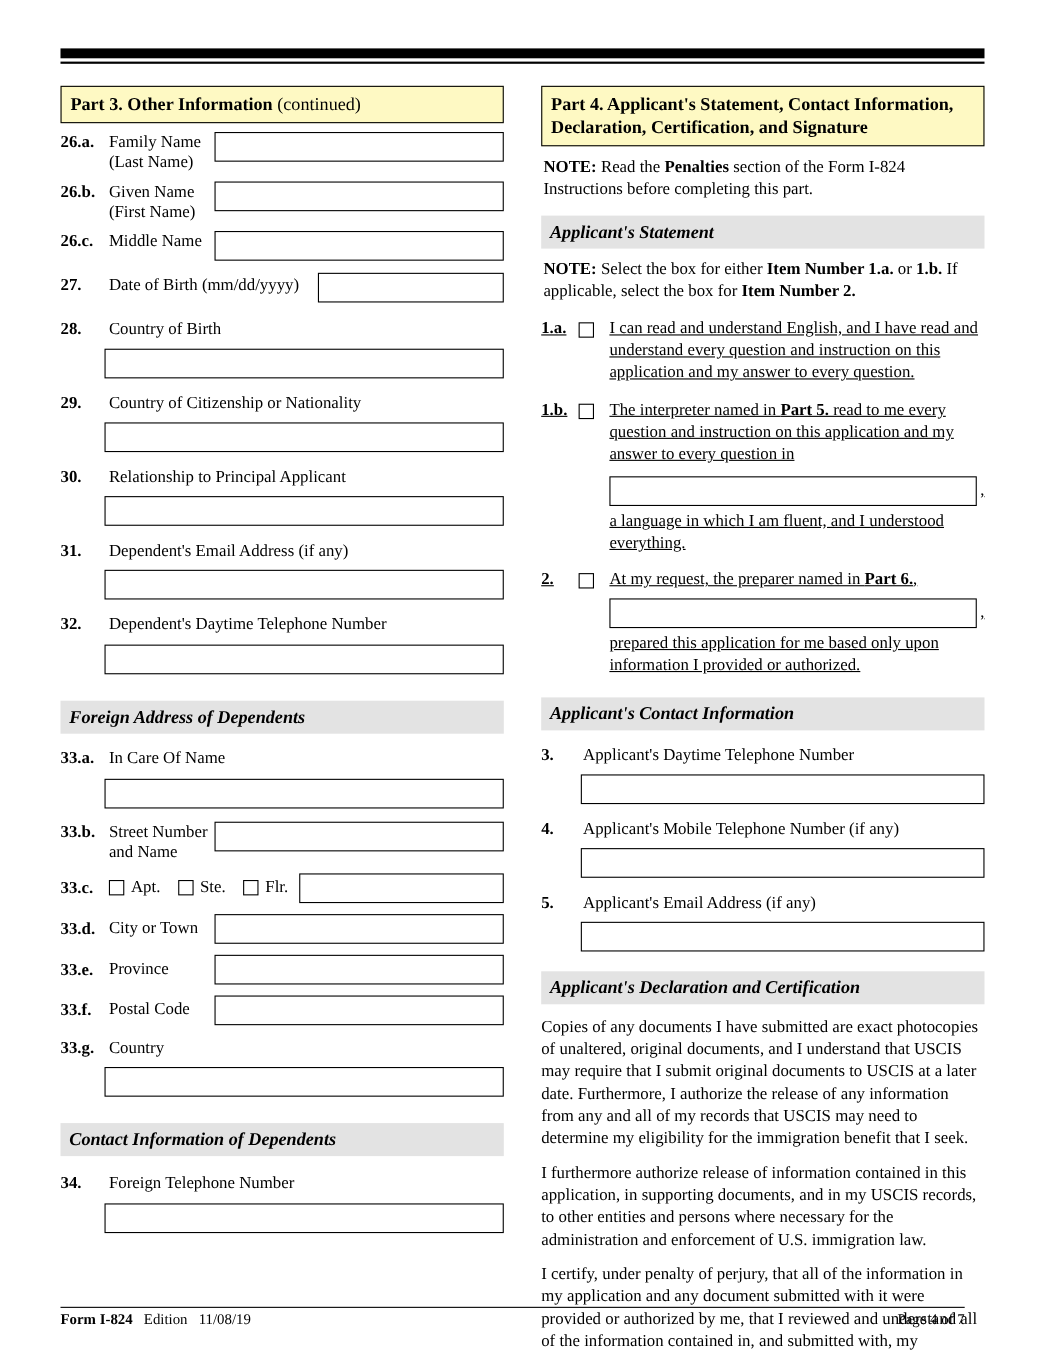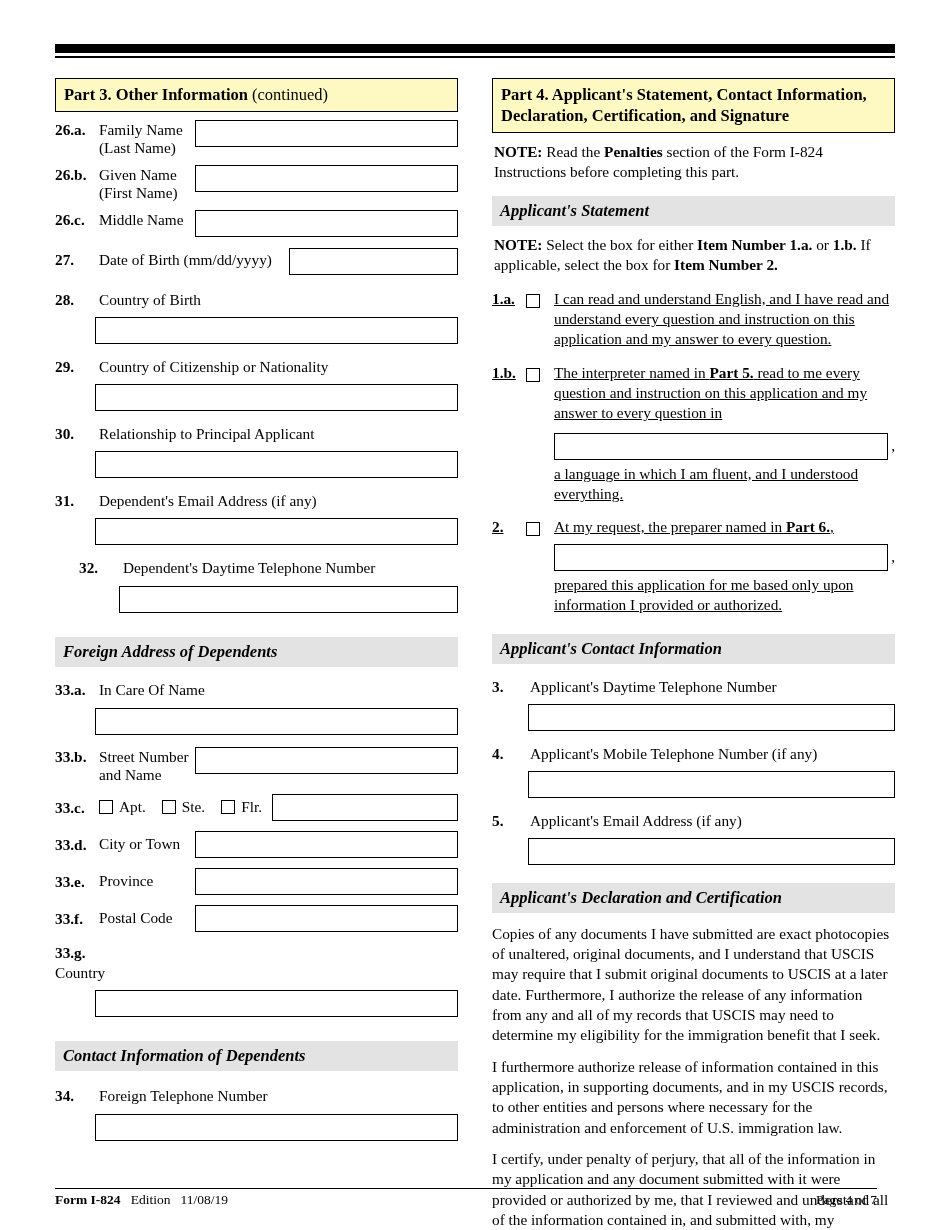--- a/index.html
+++ b/index.html
@@ -213,21 +213,21 @@
       </div>
 
       <div class="stack" style="margin-top:12px;">
         <div class="row" style="margin-top:0;">
           <div class="num w44">31.</div>
           <div class="lbl">Dependent's Email Address (if any)</div>
         </div>
         <div class="box" style="margin:5px 0 0 40px;"></div>
       </div>
 
-      <div class="stack" style="margin-top:12px;margin-left:24px;">
+      <div class="stack" style="margin-top:12px;">
         <div class="row" style="margin-top:0;">
           <div class="num w44">32.</div>
           <div class="lbl">Dependent's Daytime Telephone Number</div>
         </div>
         <div class="box" style="margin:5px 0 0 40px;"></div>
       </div>
 
       <div class="sub-header" style="margin-top:24px;">Foreign Address of Dependents</div>
 
       <div class="stack" style="margin-top:12px;">
@@ -270,21 +270,21 @@
         <div class="box" style="flex:1 1 auto;"></div>
       </div>
 
       <div class="row" style="margin-top:10px; align-items:center;">
         <div class="num w44">33.f.</div>
         <div class="lbl" style="width:96px;padding-top:0;">Postal Code</div>
         <div class="box" style="flex:1 1 auto;"></div>
       </div>
 
       <div class="stack" style="margin-top:10px;">
-        <div class="row" style="margin-top:6px;flex-direction:column;">
+        <div class="row" style="margin-top:6px;">
           <div class="num w44">33.g.</div>
           <div class="lbl">Country</div>
         </div>
         <div class="box" style="margin:5px 0 0 40px;"></div>
       </div>
 
       <div class="sub-header" style="margin-top:24px;">Contact Information of Dependents</div>
 
       <div class="stack" style="margin-top:14px;">
         <div class="row" style="margin-top:0;">

